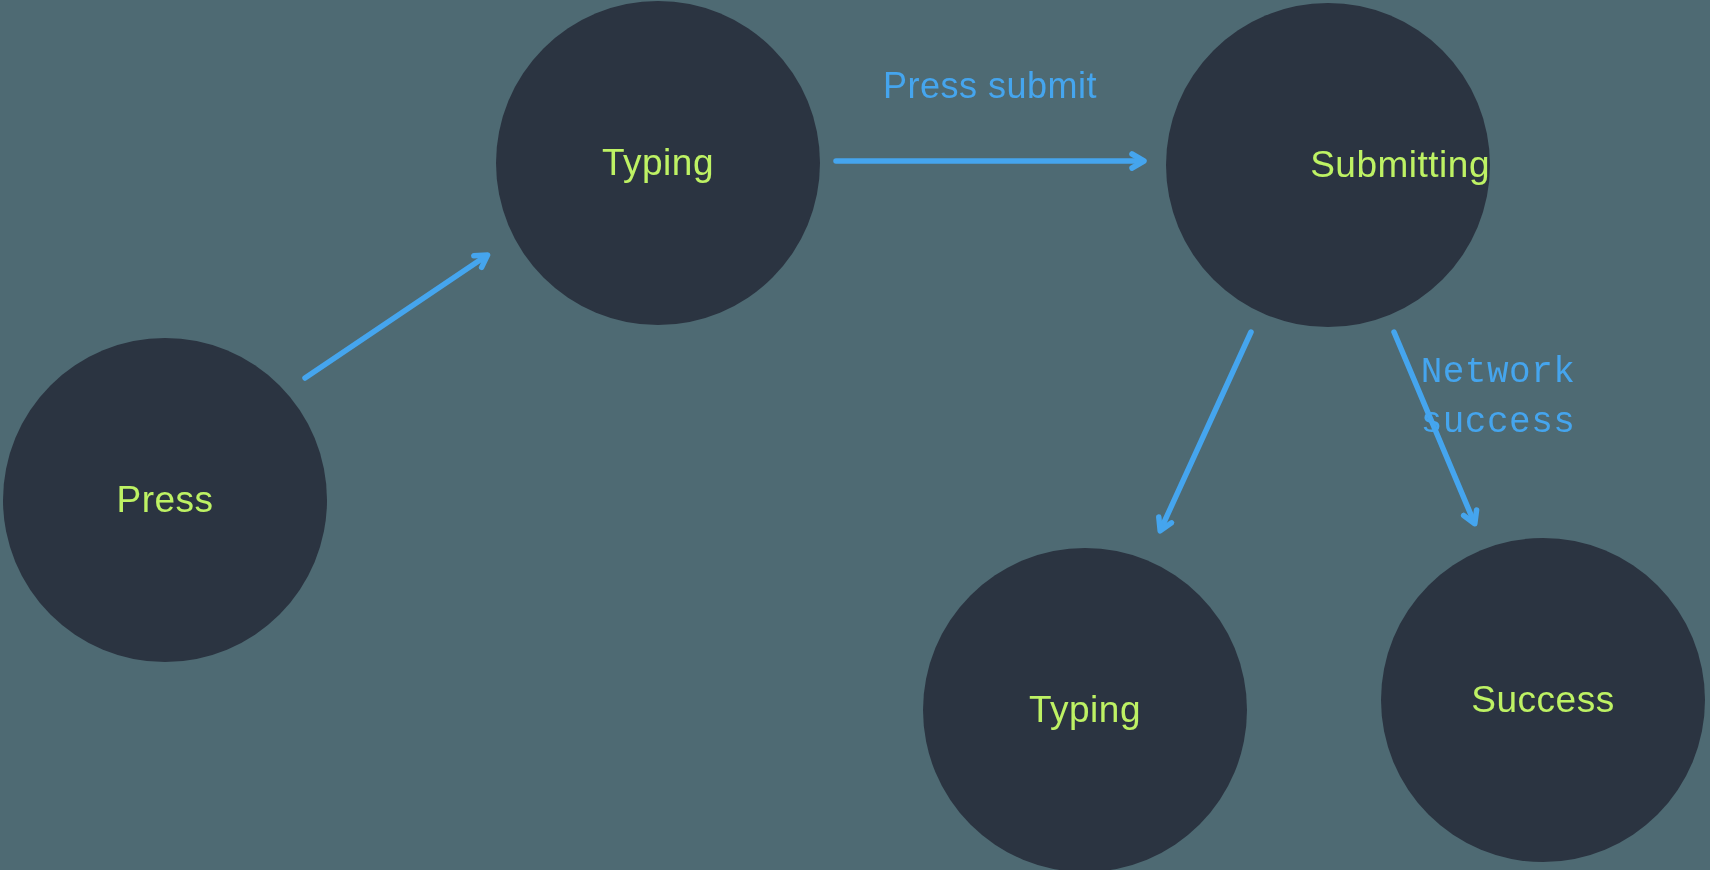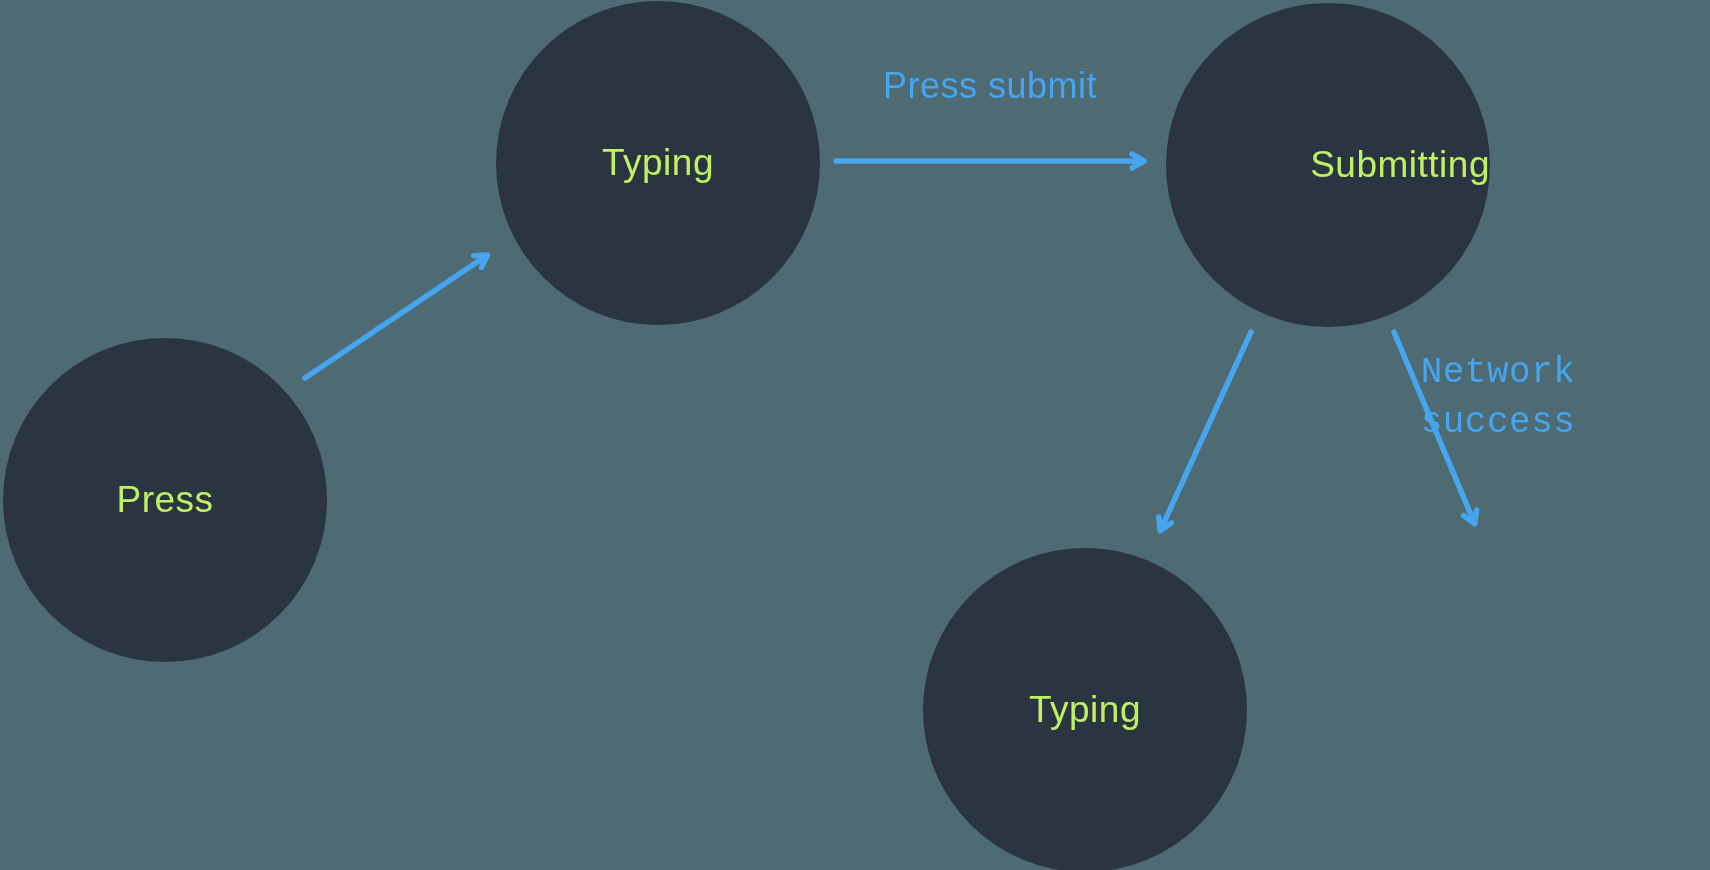--- a/index.html
+++ b/index.html
@@ -105,20 +105,23 @@
   </div>
 
   <div class="node" style="left:1328px; top:165px;justify-content:flex-end;">
     <span>Submitting</span>
   </div>
 
   <div class="node" style="left:1085px; top:710px;">
     <span>Typing</span>
   </div>
 
+  <div class="node" style="left:1543px; top:700px;">
+    <span>Success</span>
+  </div>
 
 
   <div class="edge-label single" style="left:990px; top:86px;">Press submit</div>
 
 
   <div class="edge-label wrap-m" style="left:1498px; top:398px;font-family:Liberation Mono, monospace;">Network success</div>
 
 </div>
 
 </body></html>

